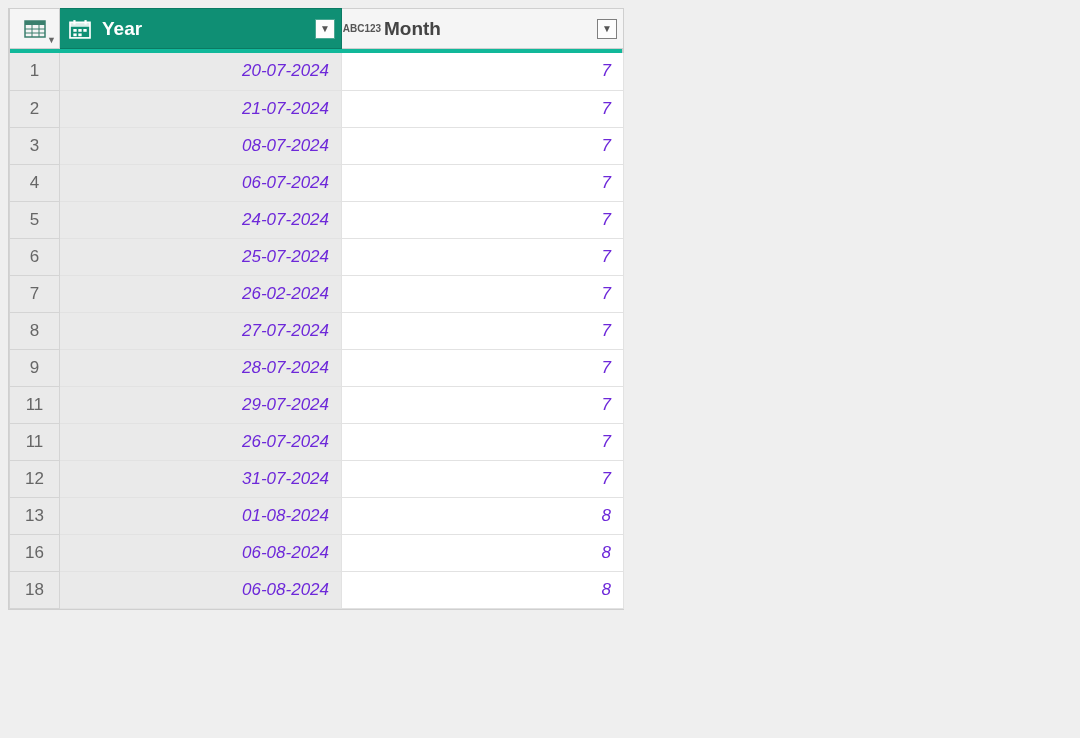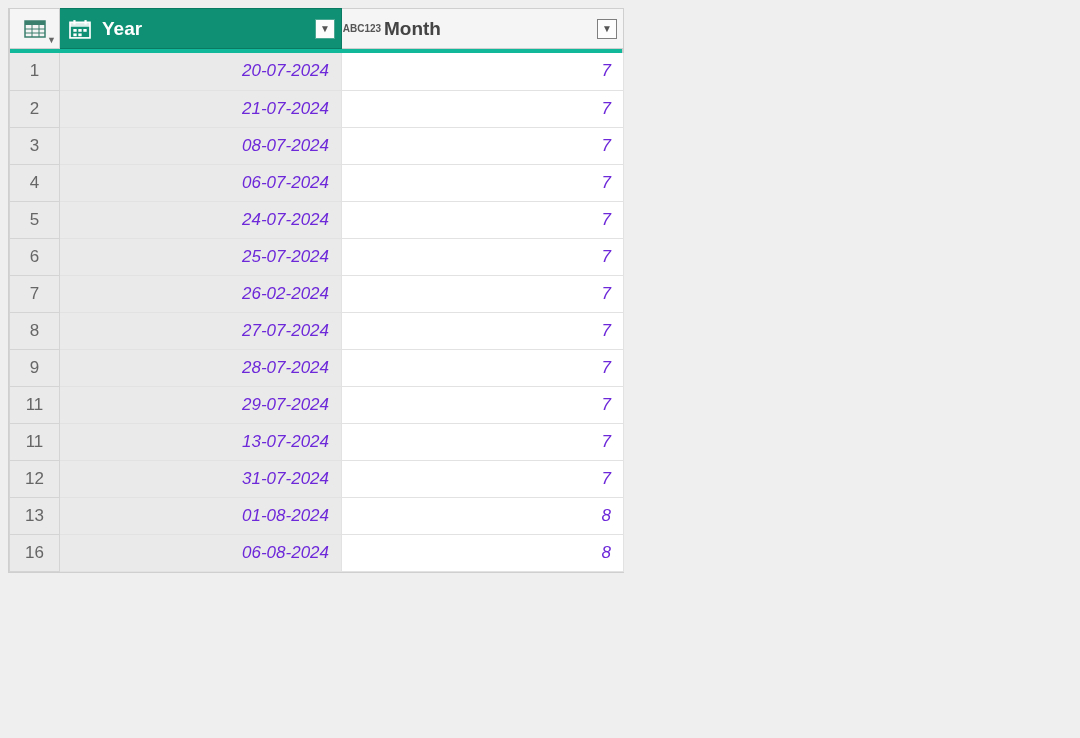--- a/index.html
+++ b/index.html
@@ -250,33 +250,38 @@
           <td class="year-cell">28-07-2024</td>
           <td>7</td>
         </tr>
         <tr>
           <td class="rownum">11</td>
           <td class="year-cell">29-07-2024</td>
           <td>7</td>
         </tr>
         <tr>
           <td class="rownum">11</td>
-          <td class="year-cell">13-07-2024</td>
+          <td class="year-cell">26-07-2024</td>
           <td>7</td>
         </tr>
         <tr>
           <td class="rownum">12</td>
           <td class="year-cell">31-07-2024</td>
           <td>7</td>
         </tr>
         <tr>
           <td class="rownum">13</td>
           <td class="year-cell">01-08-2024</td>
           <td>8</td>
         </tr>
         <tr>
           <td class="rownum">16</td>
           <td class="year-cell">06-08-2024</td>
           <td>8</td>
         </tr>
+        <tr>
+          <td class="rownum">18</td>
+          <td class="year-cell">06-08-2024</td>
+          <td>8</td>
+        </tr>
       </tbody>
   </table>
 </div>
 
 </body></html>

